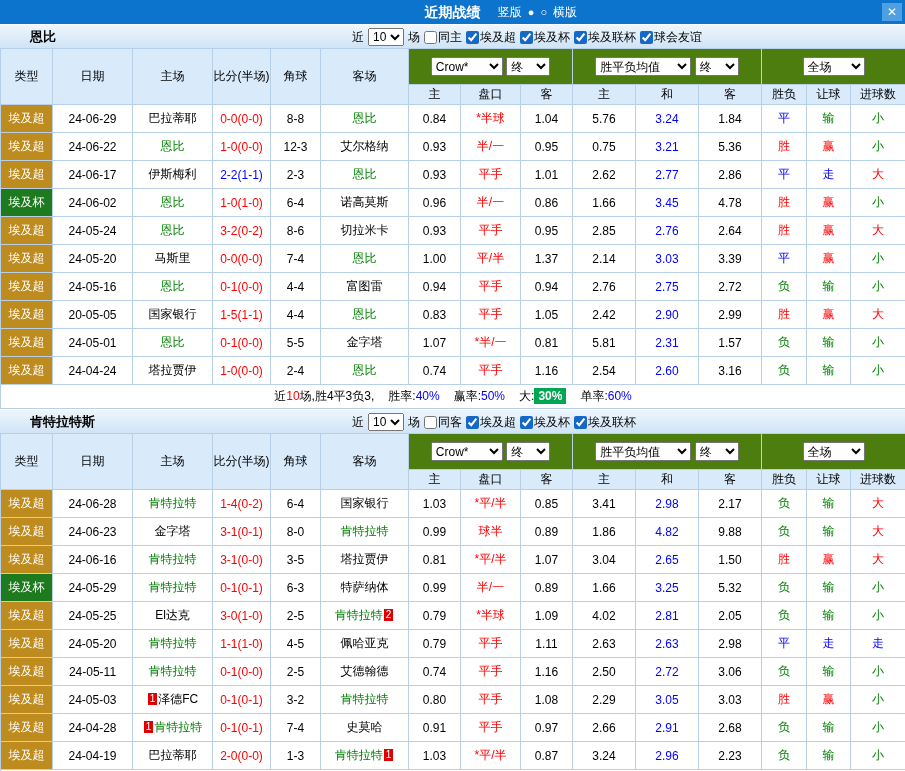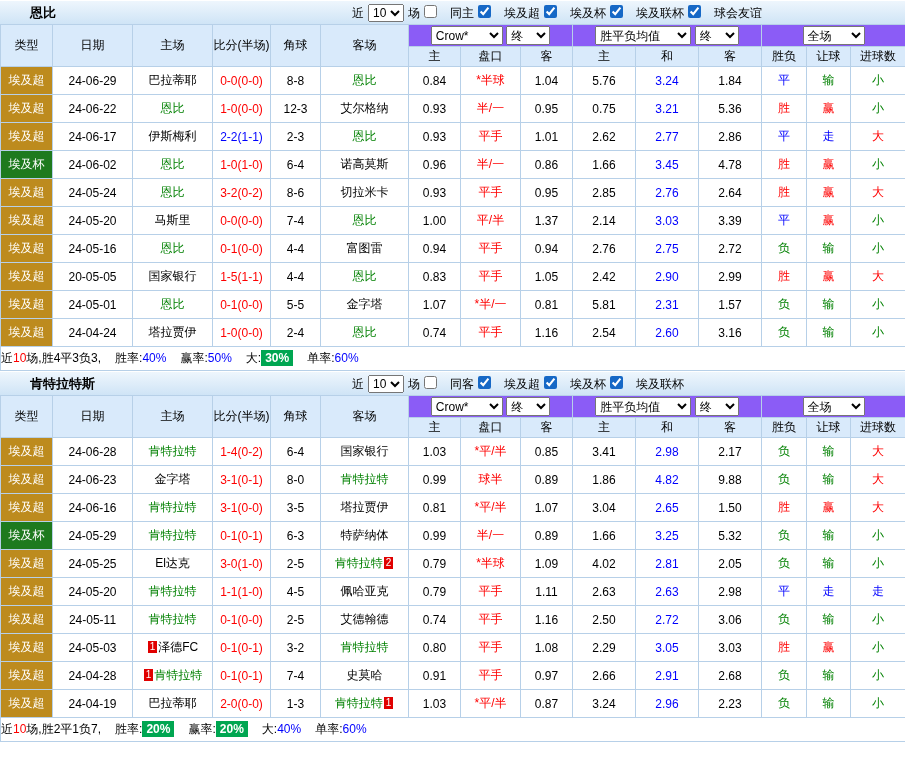--- a/index.html
+++ b/index.html
@@ -8,53 +8,63 @@
 
   .titlebar{position:relative;height:24px;background:var(--titlebar-bg,#0d74cd);color:#fff}
   .titlebar .title{position:absolute;left:0;right:0;top:0;line-height:24px;text-align:center;font-weight:bold;font-size:14px}
   .layout-toggle{position:absolute;left:55%;top:0;height:24px;display:flex;align-items:center;gap:6px;font-size:12px}
   .layout-toggle .dot{font-size:11px;cursor:pointer}
   .close-btn{position:absolute;right:3px;top:3px;width:20px;height:18px;background:#4f9fe3;color:#fff;text-align:center;line-height:18px;font-size:12px;font-weight:bold;cursor:pointer}
 
   .section-bar{position:relative;height:24px;background:linear-gradient(#eef6fd,#cfe4f6);border-top:1px solid #fff}
   .team-name{position:absolute;left:30px;line-height:24px;font-weight:bold;font-size:13px}
   .filters{position:absolute;left:352px;top:0;height:24px;display:flex;align-items:center;gap:4px}
-  .filter-label{display:flex;gap:13px;cursor:pointer}
+  .filter-label{display:flex;align-items:center;gap:1px;cursor:pointer}
   .filter-label input{width:13px;height:13px;accent-color:#1668c6}
   .count-select{height:18px;font-size:12px}
 
   table{width:905px;table-layout:fixed;border-collapse:collapse}
   th,td{border:1px solid var(--border,#b7d0e8);text-align:center;white-space:nowrap;overflow:hidden}
   thead th{background:var(--header-bg,#d9eafb);font-weight:normal;height:20px}
-  thead th.sel-cell{background:#8b5cf6;height:22px}
+  thead th.sel-cell{background:#4d7c0f;height:36px}
   thead select{height:19px;font-size:12px;max-width:100%;vertical-align:middle}
   .sel-company{width:72px}
   .sel-stage{width:44px}
   .sel-europe{width:96px}
   .sel-full{width:62px}
   tbody td{height:28px;background:#fff}
   .type-super{background:var(--league-super-bg,#bd8b1e);color:#fff}
   .type-cup{background:var(--league-cup-bg,#1e7a1e);color:#fff}
   .self{color:var(--team-green,#008000)}
   .c-red{color:var(--win-red,#fe0000)}
   .c-blue{color:var(--draw-blue,#0000fe)}
   .c-green{color:var(--loss-green,#008000)}
   .hand{color:var(--win-red,#fe0000)}
   .badge{display:inline-block;background:#e00000;color:#fff;font-size:10px;line-height:12px;padding:0 2px;margin:0 1px;vertical-align:1px}
   tfoot td{height:24px;background:#fff}
-  .summary{display:flex;align-items:center;}
+  .summary{display:flex;align-items:center;justify-content:center}
   .stat{margin-left:14px}
   .pct{color:var(--pct-blue,#0000fe)}
   .hl{background:var(--highlight-bg,#00a651);color:#fff;font-weight:bold;padding:1px 4px}
 </style>
 </head>
 <body>
 
 <div>
 
+  <div class="titlebar">
+    <span class="title">近期战绩</span>
+    <span class="layout-toggle">
+      <span>竖版</span>
+      <span class="dot">●</span>
+      <span class="dot">○</span>
+      <span>横版</span>
+    </span>
+    <span class="close-btn"><span>✕</span></span>
+  </div>
 
   <div class="section-bar">
     <span class="team-name">恩比</span>
     <span class="filters">
         <span>近</span>
         <select class="count-select"><option>10</option></select>
         <span>场</span>
         <label class="filter-label">
           <input type="checkbox" style="">
           <span>同主</span>

